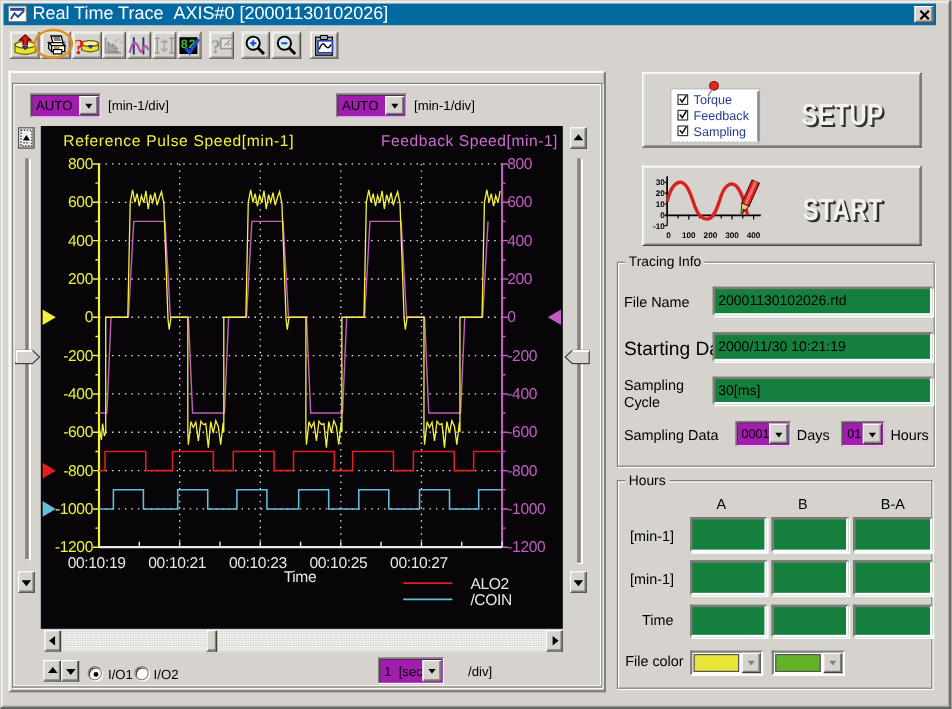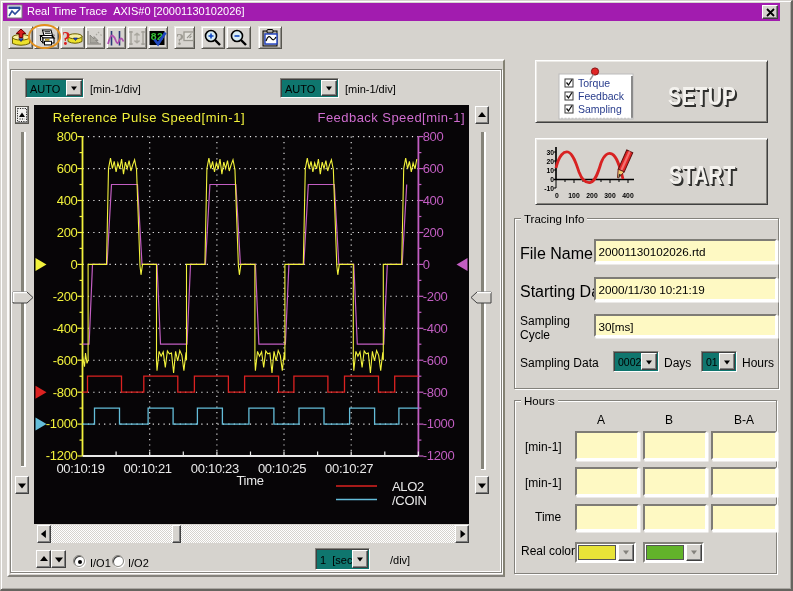--- a/index.html
+++ b/index.html
@@ -1,48 +1,48 @@
 <!DOCTYPE html>
 <html><head><meta charset="utf-8"><title>Real Time Trace</title>
 <style>
 *{margin:0;padding:0;box-sizing:border-box}
 html,body{width:793px;height:591px;overflow:hidden}
 body{font-family:"Liberation Sans",sans-serif;font-size:11px;color:#000;background:#d6d3ce;position:relative}
 .win{position:absolute;inset:0;border-top:1px solid #d6d3ce;border-left:1px solid #d6d3ce;border-right:2px solid #66645f;border-bottom:2px solid #66645f;box-shadow:inset 1px 1px 0 #fff,inset -1px -1px 0 #a9a7a2}
-.tbar{position:absolute;left:3px;top:3px;right:13px;height:17.5px;background:#a21caf;color:#fff;font-size:11px;letter-spacing:0;line-height:17.5px;white-space:nowrap}
+.tbar{position:absolute;left:3px;top:3px;right:13px;height:17.5px;background:#0369a1;color:#fff;font-size:15px;letter-spacing:0;line-height:17.5px;white-space:nowrap}
 .tbar .txt{position:absolute;left:24px;top:0}
 .ticon{position:absolute;left:4px;top:0.5px;width:16px;height:16px}
 .xbtn{position:absolute;right:2.5px;top:2px;width:15.5px;height:13.5px;background:#d6d3ce;border:1px solid;border-color:#fff #404040 #404040 #fff;box-shadow:inset -1px -1px 0 #808080}
 .xbtn svg{position:absolute;left:3px;top:2px}
 .tb{position:absolute;top:26px;height:23px;background:#d6d3ce;border:1px solid;border-color:#eceae6 #58564f #58564f #eceae6;box-shadow:inset 1px 1px 0 #fff,inset -1px -1px 0 #92908b}
 .tb svg{position:absolute;left:50%;top:50%;transform:translate(-50%,-50%)}
 .ocirc{position:absolute;left:28px;top:23.5px;width:32.5px;height:25px;border:2.8px solid #e2901e;border-radius:50%;z-index:5}
 .panel{position:absolute;left:7px;top:59px;width:498px;height:518px;border:2px solid;border-color:#fcfbfa #848274 #84827c #fcfbfa}
 .iframe{position:absolute;left:10px;top:69px;width:492px;height:504px;border:1px solid #84827c;box-shadow:inset 1px 1px 0 #fff,inset -1px -1px 0 #fff,1px 1px 0 #fff}
-.combo{position:absolute;background:#0f766e;border:1px solid;border-color:#84827c #fff #fff #84827c;box-shadow:inset 1px 1px 0 #404040}
+.combo{position:absolute;background:#a21caf;border:1px solid;border-color:#84827c #fff #fff #84827c;box-shadow:inset 1px 1px 0 #404040}
 .combo .cv{position:absolute;left:4px;top:3px;font-size:11px}
 .cbtn{position:absolute;right:1px;top:1px;bottom:1px;width:16px;background:#d6d3ce;border:1px solid;border-color:#fff #404040 #404040 #fff;box-shadow:inset -1px -1px 0 #808080}
 .arr{position:absolute;left:50%;top:50%;transform:translate(-50%,-36%);width:0;height:0;border:3.5px solid transparent;border-top:4px solid #000;border-bottom:none}
 .garr{border-top-color:#84827c}
 .lbl{position:absolute;font-size:11px;white-space:nowrap}
 .sbtn{position:absolute;background:#d6d3ce;border:1px solid;border-color:#fff #404040 #404040 #fff;box-shadow:inset -1px -1px 0 #808080}
 .tri-u{position:absolute;left:50%;top:50%;transform:translate(-50%,-62%);width:0;height:0;border:4px solid transparent;border-bottom:5px solid #000;border-top:none}
 .tri-d{position:absolute;left:50%;top:50%;transform:translate(-50%,-30%);width:0;height:0;border:4px solid transparent;border-top:5px solid #000;border-bottom:none}
 .tri-l{position:absolute;left:50%;top:50%;transform:translate(-62%,-50%);width:0;height:0;border:4px solid transparent;border-right:5px solid #000;border-left:none}
 .tri-r{position:absolute;left:50%;top:50%;transform:translate(-30%,-50%);width:0;height:0;border:4px solid transparent;border-left:5px solid #000;border-right:none}
 .vtrack{position:absolute;width:4.5px;background:#86847a;border-right:2px solid #fff;border-bottom:1px solid #fff}
 .hsb{position:absolute;left:37px;top:525px;width:432px;height:18px;background:conic-gradient(#fff 0 25%,#d6d3ce 0 50%,#fff 0 75%,#d6d3ce 0) 0 0/2px 2px}
 .hthumb{position:absolute;left:172px;top:525px;width:9px;height:18px;background:#d6d3ce;border:1px solid;border-color:#fff #404040 #404040 #fff;box-shadow:inset -1px -1px 0 #808080}
 .radio{position:absolute;width:12px;height:12px;border-radius:50%;background:#fff;border:1px solid #84827c;box-shadow:inset 1px 1px 0 #404040,1px 1px 0 #fff}
 .rdot{position:absolute;left:3.5px;top:3.5px;width:4px;height:4px;border-radius:50%;background:#000}
 .bigbtn{position:absolute;left:535px;width:233px;background:#d6d3ce;border:1px solid;border-color:#fff #404040 #404040 #fff;box-shadow:inset 1px 1px 0 #eceae6,inset -1px -1px 0 #84827c}
 .btxt{position:absolute;font-size:25.5px;font-weight:bold;color:#f4f2ee;letter-spacing:.5px;transform:scaleX(.78);transform-origin:left;text-shadow:2.5px 2px 0 #30302e,1px 1px 0 #5a5856}
 .grp{position:absolute;border:1px solid #84827c;box-shadow:inset 1px 1px 0 #fff,1px 1px 0 #fff}
 .grp>span{position:absolute;top:-6px;left:6px;background:#d6d3ce;padding:0 3px;font-size:11.5px}
-.ifld{position:absolute;background:#fef9c3;border:2px solid;border-color:#7e7c76 #fff #fff #7e7c76;box-shadow:1.5px 1.5px 0 #fff}
+.ifld{position:absolute;background:#15803d;border:2px solid;border-color:#7e7c76 #fff #fff #7e7c76;box-shadow:1.5px 1.5px 0 #fff}
 .ifld .tx{position:absolute;left:2.5px;top:50%;transform:translateY(-50%);font-size:11.7px}
 .lc{position:absolute;border:2px solid;border-color:#84827c #fff #fff #84827c;background:#fff}
 .sw{position:absolute;left:1px;top:1px;bottom:1px;right:18px;border:1px solid #555}
 </style></head>
 <body>
 <div class="win"></div>
 
 <div class="tbar">
  <svg class="ticon" width="16" height="16" viewBox="0 0 16 16">
       <rect x="0" y="1" width="15" height="13" fill="#fff" stroke="#7a7a7a" stroke-width="1"></rect>
@@ -394,35 +394,35 @@
       <rect x="-0.6" y="-13" width="2.2" height="21" fill="#f47070"></rect>
       <polygon points="-2.8,8 3.8,8 1,16 0,16" fill="#f0cc70" stroke="#601010" stroke-width="0.8"></polygon>
       <polygon points="-0.3,11.8 2.2,11.8 1,16" fill="#303030"></polygon>
     </g>
 </svg>
 <div class="btxt" style="left:669px;top:161px">START</div>
 
 <div class="grp" style="left:514px;top:218px;width:265px;height:171px">
     <span>Tracing Info</span>
   </div>
-<div class="lbl" style="left:520px;top:245px;font-size:16px">File Name</div>
+<div class="lbl" style="left:520px;top:245px;font-size:12px">File Name</div>
 <div class="ifld" style="left:594px;top:239px;width:183px;height:24px">
     <span class="tx">20001130102026.rtd</span>
   </div>
 <div class="lbl" style="left:520px;top:283px;font-size:16px">Starting Date</div>
 <div class="ifld" style="left:594px;top:277px;width:183px;height:24px">
     <span class="tx">2000/11/30 10:21:19</span>
   </div>
 <div class="lbl" style="left:520px;top:314px;font-size:12px">Sampling<br>Cycle</div>
 <div class="ifld" style="left:594px;top:314px;width:183px;height:23px">
     <span class="tx">30[ms]</span>
   </div>
 <div class="lbl" style="left:520px;top:356px;font-size:12px">Sampling Data</div>
 <div class="combo" style="left:613px;top:351px;width:46px;height:21px">
-    <span class="cv" style="top:4px;font-size:10.5px">0002</span>
+    <span class="cv" style="top:4px;font-size:10.5px">0001</span>
     <div class="cbtn">
       <div class="arr"></div>
     </div>
   </div>
 <div class="lbl" style="left:664px;top:356px;font-size:12px">Days</div>
 <div class="combo" style="left:701px;top:351px;width:36px;height:21px">
     <span class="cv" style="top:4px;font-size:10.5px">01</span>
     <div class="cbtn">
       <div class="arr"></div>
     </div>
@@ -440,21 +440,21 @@
 <div class="ifld" style="left:643px;top:431px;width:64px;height:29px"></div>
 <div class="ifld" style="left:711px;top:431px;width:66px;height:29px"></div>
 <div class="lbl" style="left:525px;top:476px;font-size:12px">[min-1]</div>
 <div class="ifld" style="left:575px;top:467px;width:64px;height:29px"></div>
 <div class="ifld" style="left:643px;top:467px;width:64px;height:29px"></div>
 <div class="ifld" style="left:711px;top:467px;width:66px;height:29px"></div>
 <div class="lbl" style="left:535px;top:510px;font-size:12px">Time</div>
 <div class="ifld" style="left:575px;top:504px;width:64px;height:27px"></div>
 <div class="ifld" style="left:643px;top:504px;width:64px;height:27px"></div>
 <div class="ifld" style="left:711px;top:504px;width:66px;height:27px"></div>
-<div class="lbl" style="left:521px;top:544px;font-size:12px">Real color</div>
+<div class="lbl" style="left:521px;top:544px;font-size:12px">File color</div>
 <div class="lc" style="left:575px;top:541.5px;width:61px;height:21px">
     <div class="sw" style="background:#e8e438"></div>
     <div class="cbtn" style="right:0;top:0;bottom:0">
       <div class="arr garr"></div>
     </div>
   </div>
 <div class="lc" style="left:643px;top:541.5px;width:61px;height:21px">
     <div class="sw" style="background:#62b32a"></div>
     <div class="cbtn" style="right:0;top:0;bottom:0">
       <div class="arr garr"></div>

